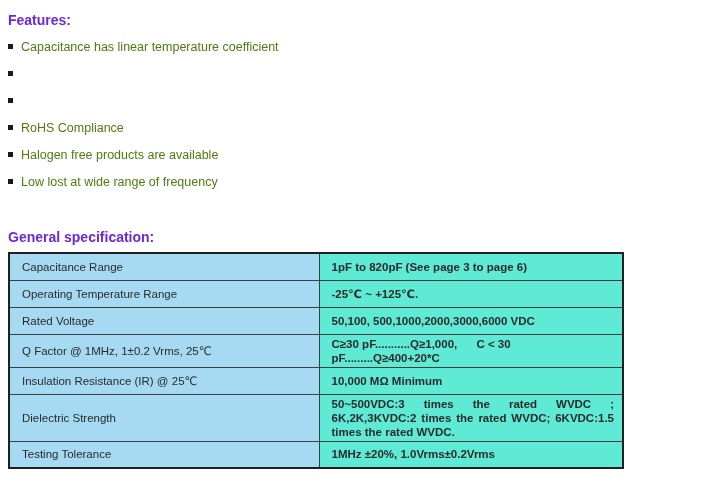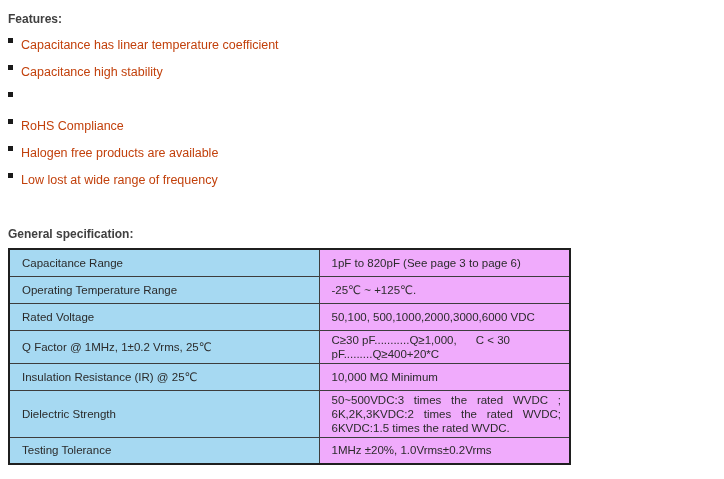--- a/index.html
+++ b/index.html
@@ -6,86 +6,86 @@
   html, body {
     margin: 0; padding: 0;
     width: 724px; height: 479px;
     background: #ffffff;
     font-family: "Liberation Sans", "DejaVu Sans", sans-serif;
     color: #262626;
   }
   .page { width: 724px; height: 479px; padding: 10px 8px 0 8px; overflow: hidden; }
 
   .section-title {
-    font-size: 12px;
+    font-size: 14px;
     font-weight: bold;
-    color: #404040;
+    color: #6d28d9;
     margin: 0;
   }
   .features-title { margin: 2px 0 12px 0; }
 
   ul.features {
     list-style: none;
     margin: 0; padding: 0;
   }
   li.feature-item {
     display: flex;
+    align-items: center;
     font-size: 12.5px;
-    color: #c2410c;
+    color: #4d7c0f;
     margin-bottom: 14px;
     height: 13px;
   }
   .square-bullet {
     width: 5px; height: 5px;
     background: #1a1a1a;
     margin-right: 8px;
     flex: 0 0 auto;
   }
 
   .spec-title { margin: 41px 0 7px 0; }
 
   table.spec-table {
-    width: 563px;
+    width: 616px;
     border-collapse: collapse;
     table-layout: fixed;
     border: 2px solid #1f1f1f;
   }
   table.spec-table td {
     border: 1px solid #3d3d3d;
     font-size: 11.5px;
     color: #2b2b2b;
     padding: 2px 8px 2px 12px;
     vertical-align: middle;
     line-height: 14px;
   }
   td.label-cell {
     width: 310px;
     background: #a6d9f2;
   }
-  td.value-cell { background: #f0abfc; }
+  td.value-cell { background: #5eead4; font-weight: bold; }
   tr.row { height: 27px; }
   tr.row-tall { height: 32px; }
   td.pre { white-space: pre-wrap; }
   td.justify { text-align: justify; line-height: 15px; }
 </style>
 </head>
 <body>
 
 <div class="page">
 
   <h1 class="section-title features-title">Features:</h1>
 
   <ul class="features">
     <li class="feature-item">
       <span class="square-bullet"></span>
       <span>Capacitance has linear temperature coefficient</span>
     </li>
     <li class="feature-item">
       <span class="square-bullet"></span>
-      <span>Capacitance high stability</span>
     </li>
     <li class="feature-item">
       <span class="square-bullet"></span>
     </li>
     <li class="feature-item">
       <span class="square-bullet"></span>
       <span>RoHS Compliance</span>
     </li>
     <li class="feature-item">
       <span class="square-bullet"></span>

